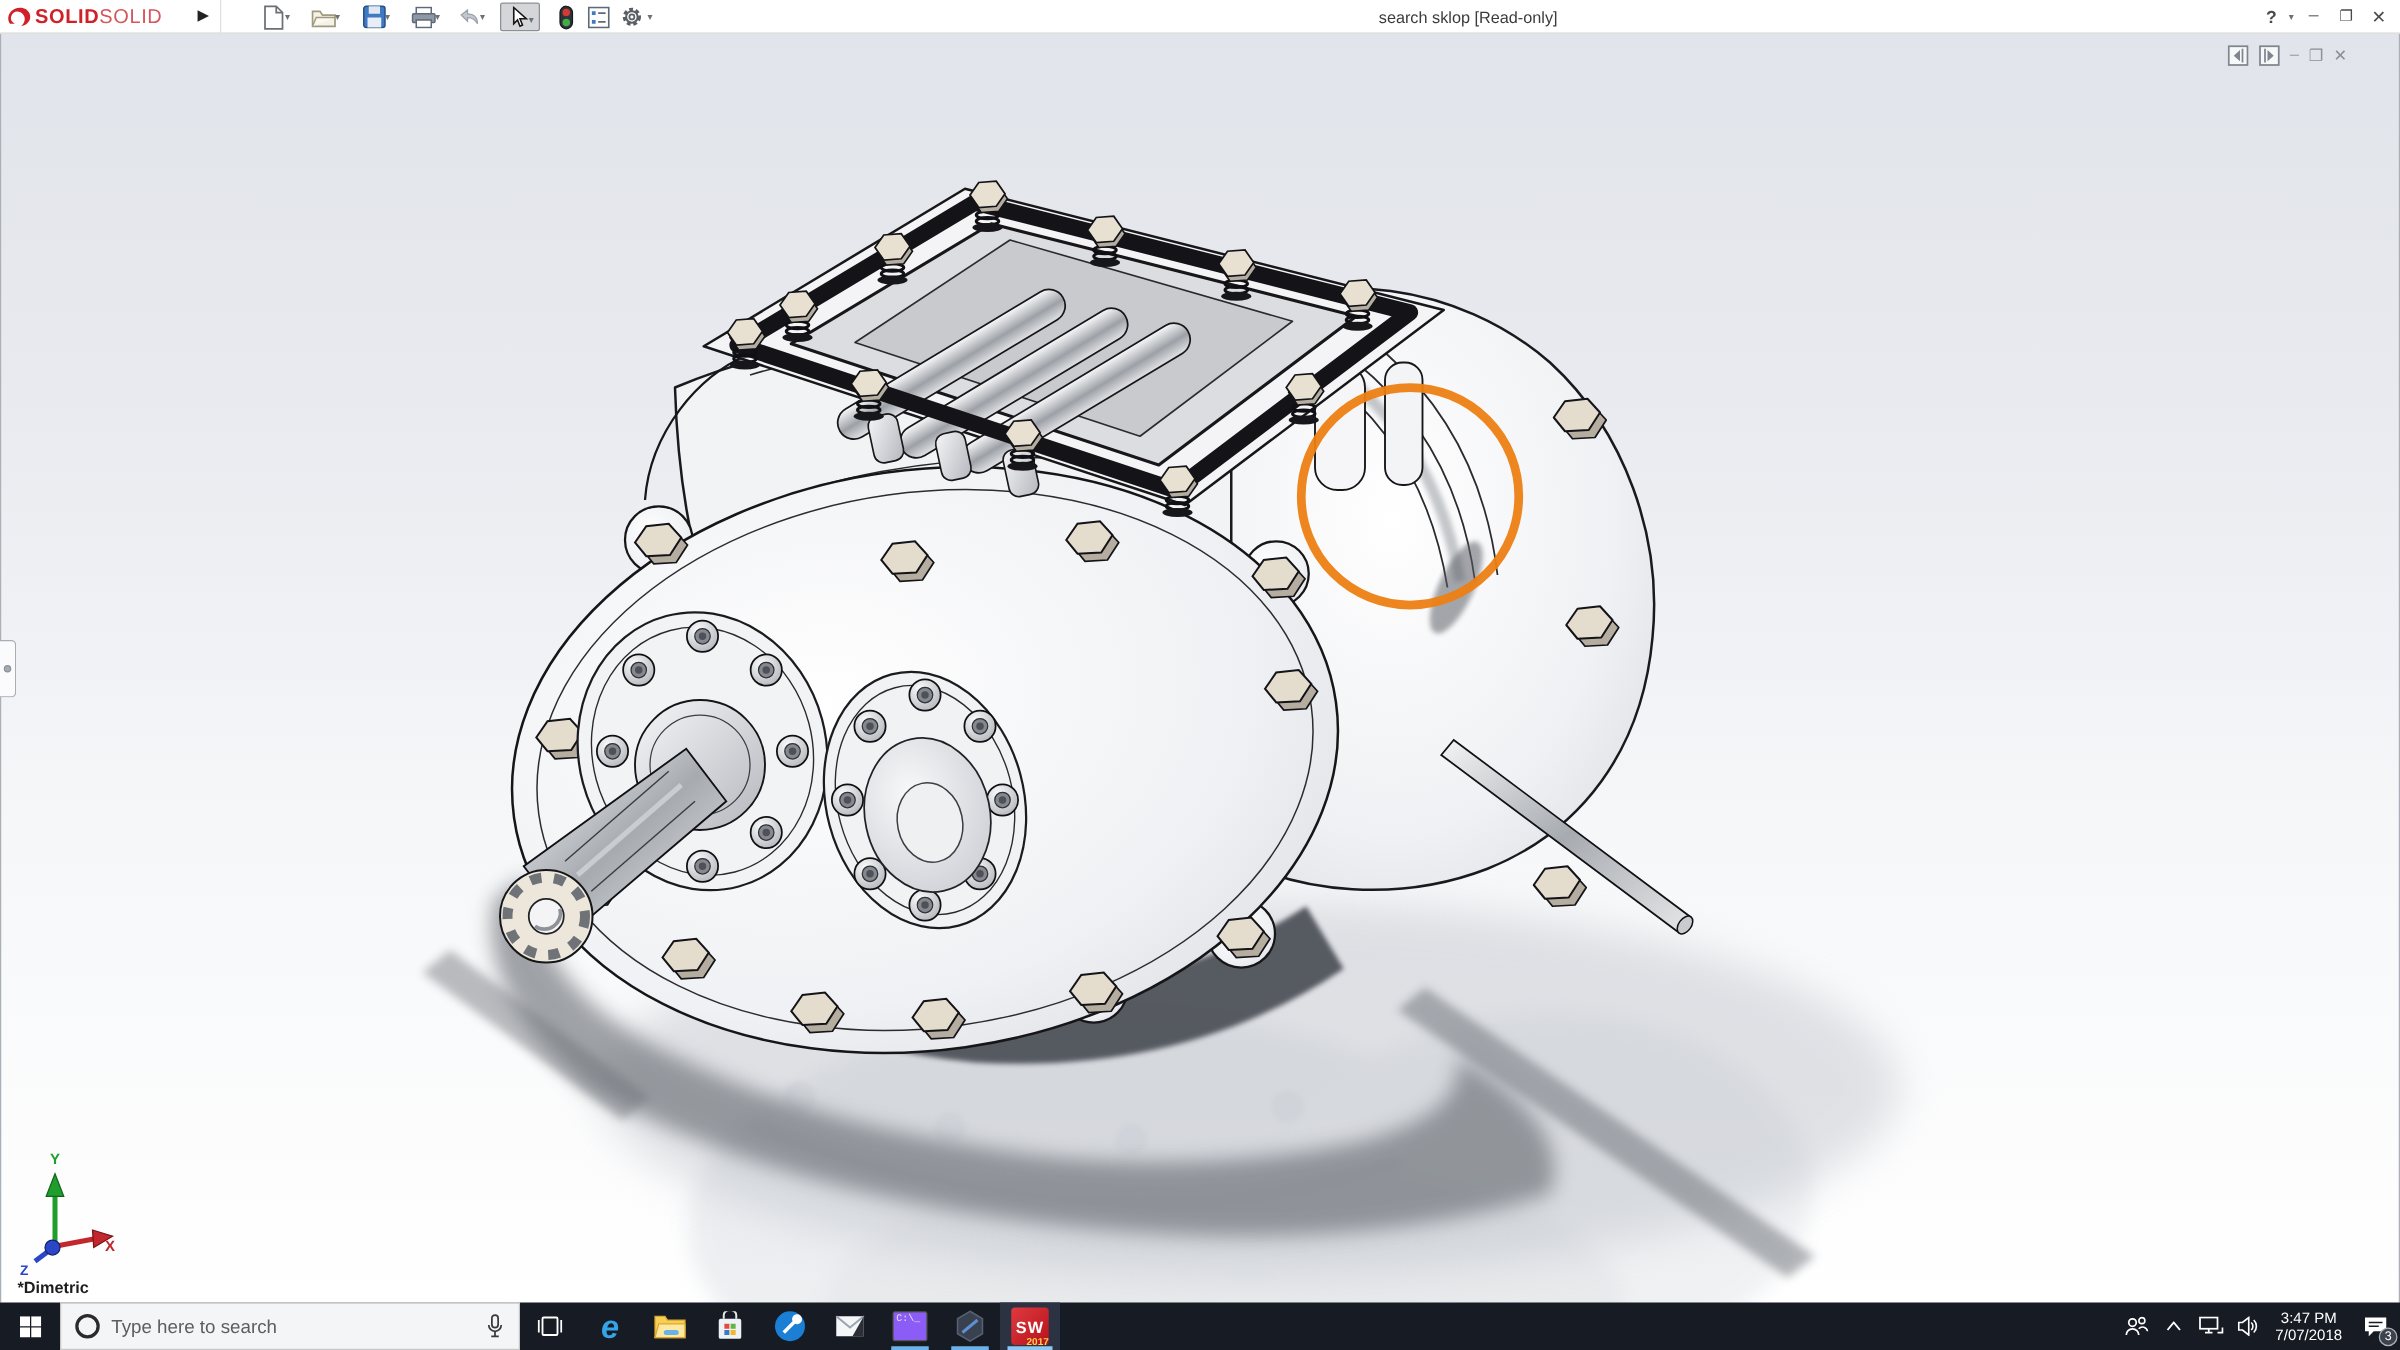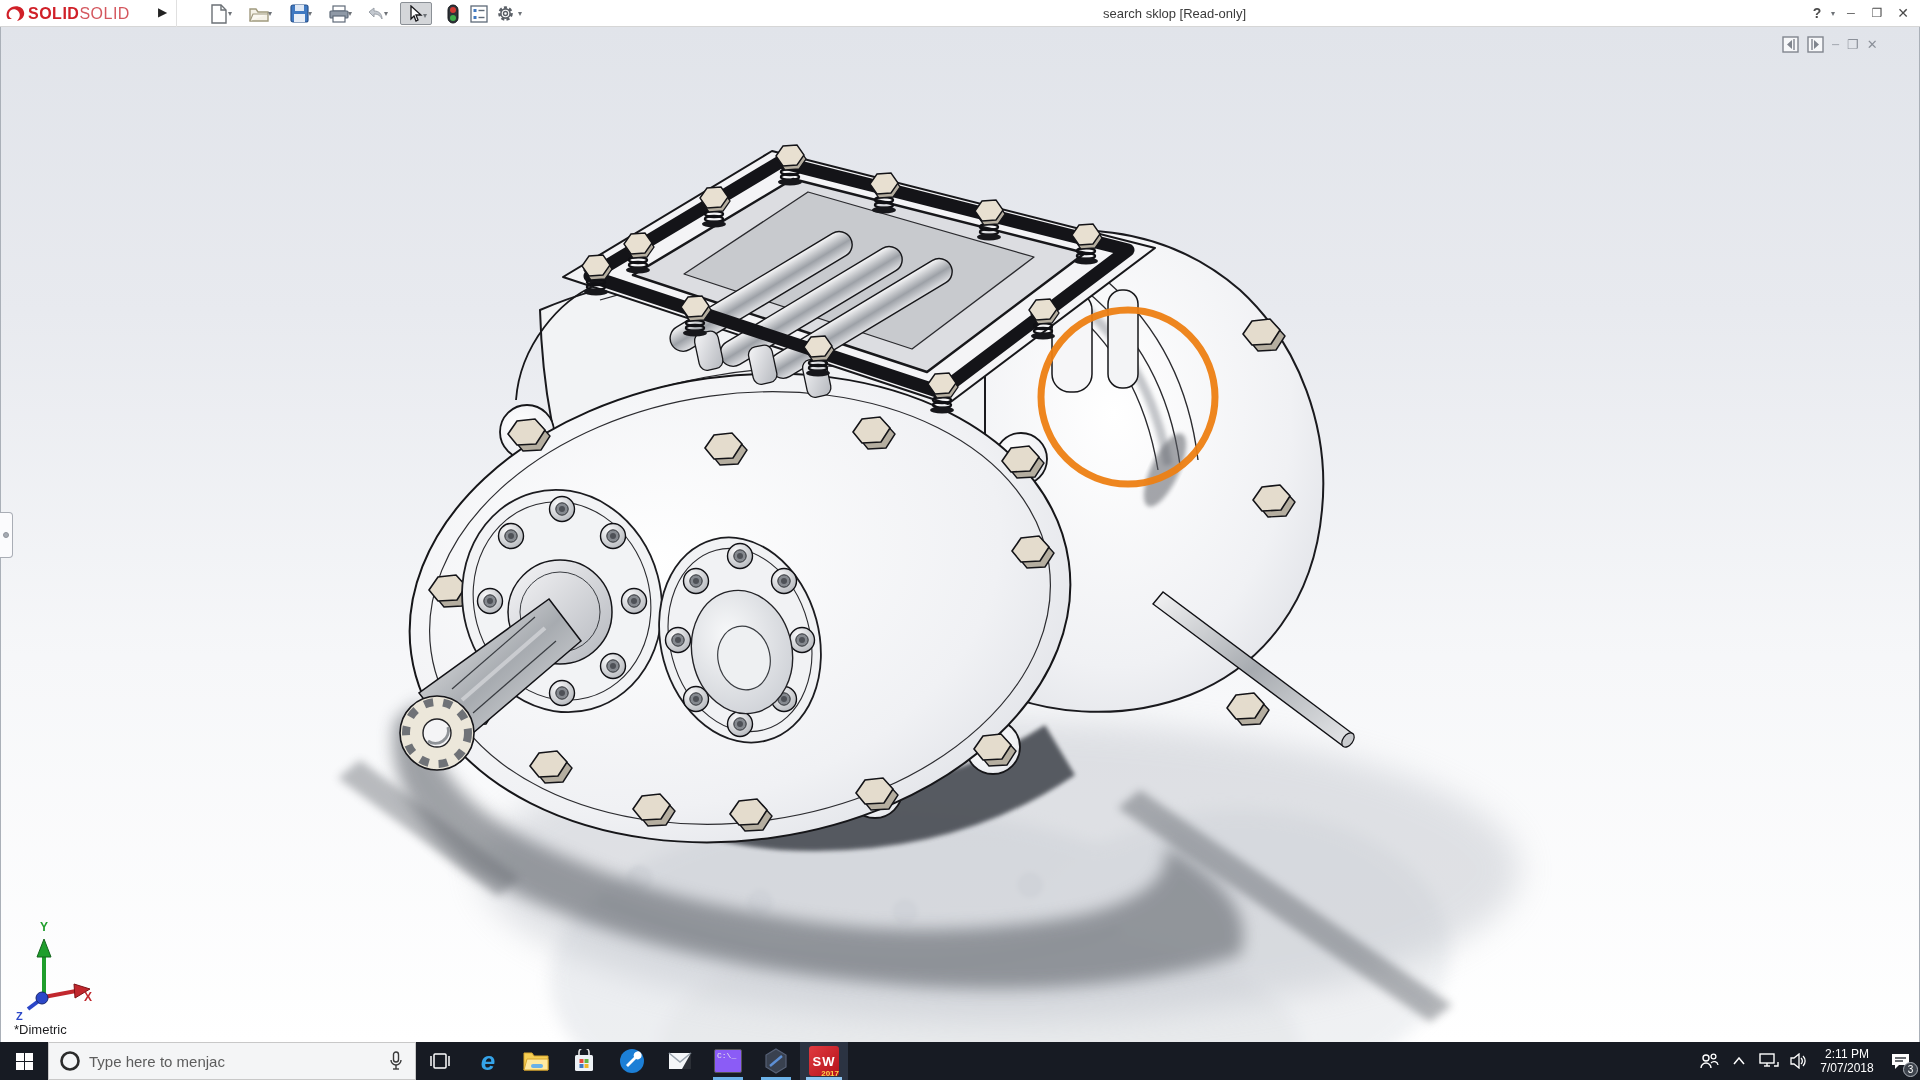--- a/index.html
+++ b/index.html
@@ -27,21 +27,21 @@
   .viewport { position:absolute; left:0; top:27px; width:1920px; height:1015px;
               background:linear-gradient(#e1e4ea 0%, #e8eaef 28%, #f6f7f9 62%, #ffffff 100%);
               border-left:1px solid #aab0b8; border-right:1px solid #aab0b8; z-index:1; }
   .doc-controls { position:absolute; top:36px; left:1782px; display:flex; gap:8px;
                   align-items:center; color:#8b9099; z-index:25; }
   .doc-controls .g { font-size:13px; color:#8b9099; }
   .side-tab { position:absolute; left:0; top:512px; width:13px; height:46px; background:#fbfbfd;
               border:1px solid #a9adb5; border-left:none; border-radius:0 4px 4px 0; z-index:25; }
   .side-tab .dot { position:absolute; left:3px; top:19px; width:6px; height:6px;
                    border-radius:50%; background:#a6abb3; border:1px solid #8e939b; }
-  .orient-label { position:absolute; left:14px; top:1022px; font-size:13px; font-weight:normal;
+  .orient-label { position:absolute; left:14px; top:1022px; font-size:13px; font-weight:bold;
                   color:#1d1d1f; z-index:25; }
   #modelsvg { position:absolute; left:0; top:0; z-index:5; pointer-events:none; }
   #triadsvg { position:absolute; left:4px; top:915px; z-index:25; }
 
   
   .taskbar { position:absolute; left:0; top:1042px; width:1920px; height:38px;
              background:#171b23; z-index:40; display:flex; align-items:center; }
   .start { width:48px; height:38px; display:flex; align-items:center; justify-content:center; }
   .searchbox { width:368px; height:38px; background:#f4f5f6; display:flex; align-items:center;
                border:1px solid #c8c8c8; }
@@ -427,21 +427,21 @@
         <rect x="0" y="0" width="8" height="8" fill="#fff"></rect>
           <rect x="9" y="0" width="8" height="8" fill="#fff"></rect>
         <rect x="0" y="9" width="8" height="8" fill="#fff"></rect>
           <rect x="9" y="9" width="8" height="8" fill="#fff"></rect>
         </svg>
     </div>
     <div class="searchbox">
       <svg width="22" height="22" viewBox="0 0 22 22" style="margin-left:10px">
         <circle cx="11" cy="11" r="8.5" fill="none" stroke="#2b2b2b" stroke-width="2.6"></circle>
         </svg>
-      <span class="search-text">Type here to menjac</span>
+      <span class="search-text">Type here to search</span>
       <svg width="14" height="20" viewBox="0 0 14 20" style="margin-right:12px">
         <rect x="4.5" y="1" width="5" height="10" rx="2.5" fill="none" stroke="#3a3a3a" stroke-width="1.4"></rect>
         <path d="M2,9 a5,5 0 0 0 10,0" fill="none" stroke="#3a3a3a" stroke-width="1.4"></path>
         <line x1="7" y1="14" x2="7" y2="18" stroke="#3a3a3a" stroke-width="1.4"></line>
         <line x1="4" y1="18" x2="10" y2="18" stroke="#3a3a3a" stroke-width="1.4"></line>
         </svg>
     </div>
 
     <div class="tb-icon">
       <svg width="20" height="18" viewBox="0 0 20 18">
@@ -524,21 +524,21 @@
           <path d="M15,13 L19,13 L19,9" fill="none" stroke="#fff" stroke-width="1.4"></path>
           </svg>
       </div>
       <div class="tray-ic">
         <svg width="18" height="16" viewBox="0 0 18 16">
           <path d="M1,5 L4,5 L9,1 L9,15 L4,11 L1,11 Z" fill="none" stroke="#fff" stroke-width="1.3"></path>
           <path d="M11,5 a4,4 0 0 1 0,6 M13,3 a7,7 0 0 1 0,10" fill="none" stroke="#fff" stroke-width="1.3"></path>
           </svg>
       </div>
       <div class="clock">
-        <div>2:11 PM</div>
+        <div>3:47 PM</div>
         <div>7/07/2018</div>
       </div>
       <div class="tray-ic" style="width:40px; position:relative">
         <svg width="19" height="17" viewBox="0 0 19 17">
           <path d="M1,1 L18,1 L18,12 L8,12 L4,16 L4,12 L1,12 Z" fill="#fff"></path>
           <line x1="4" y1="5" x2="15" y2="5" stroke="#171b23" stroke-width="1.3"></line>
           <line x1="4" y1="8" x2="12" y2="8" stroke="#171b23" stroke-width="1.3"></line>
           </svg>
         <div class="badge">3</div>
       </div>

